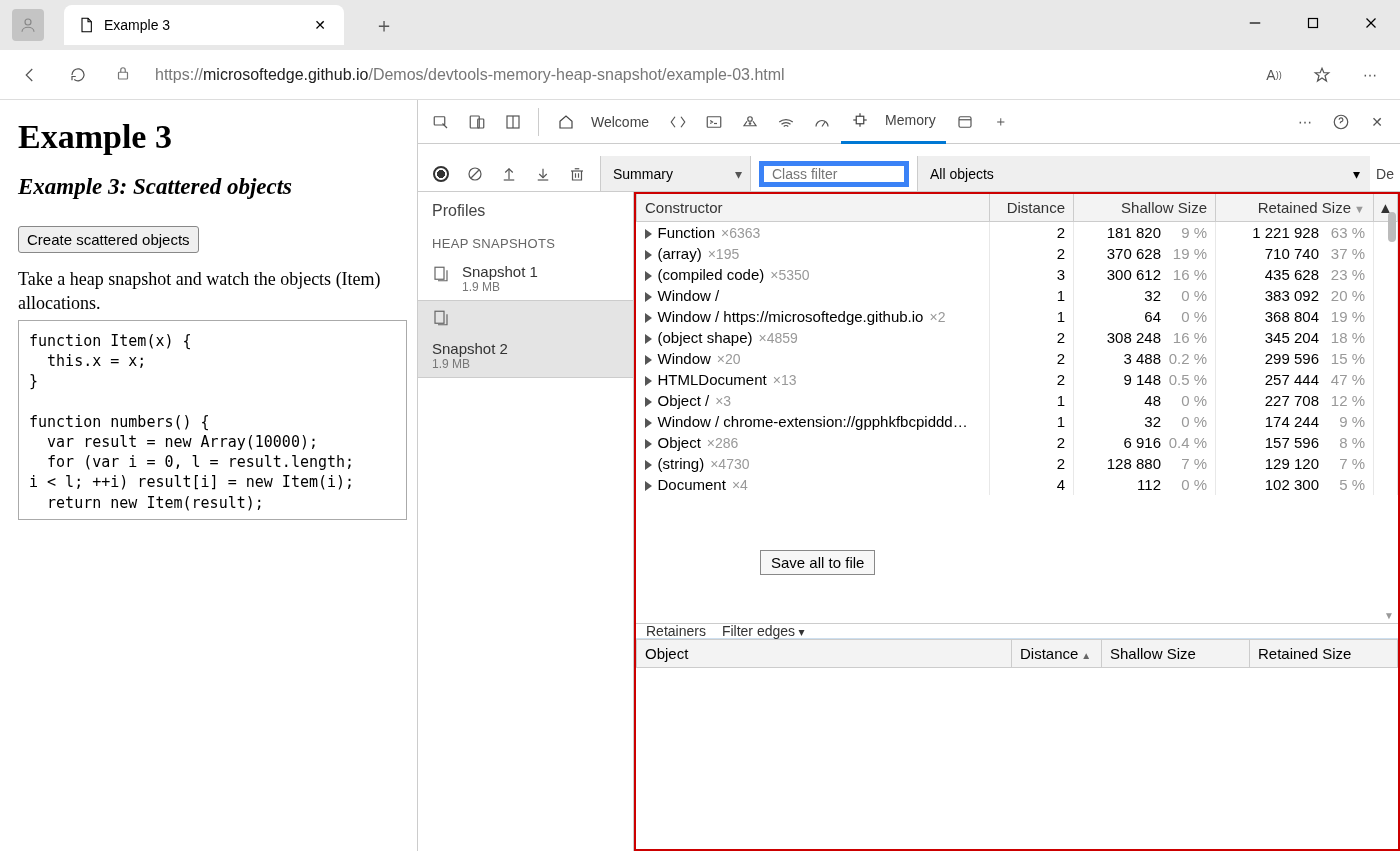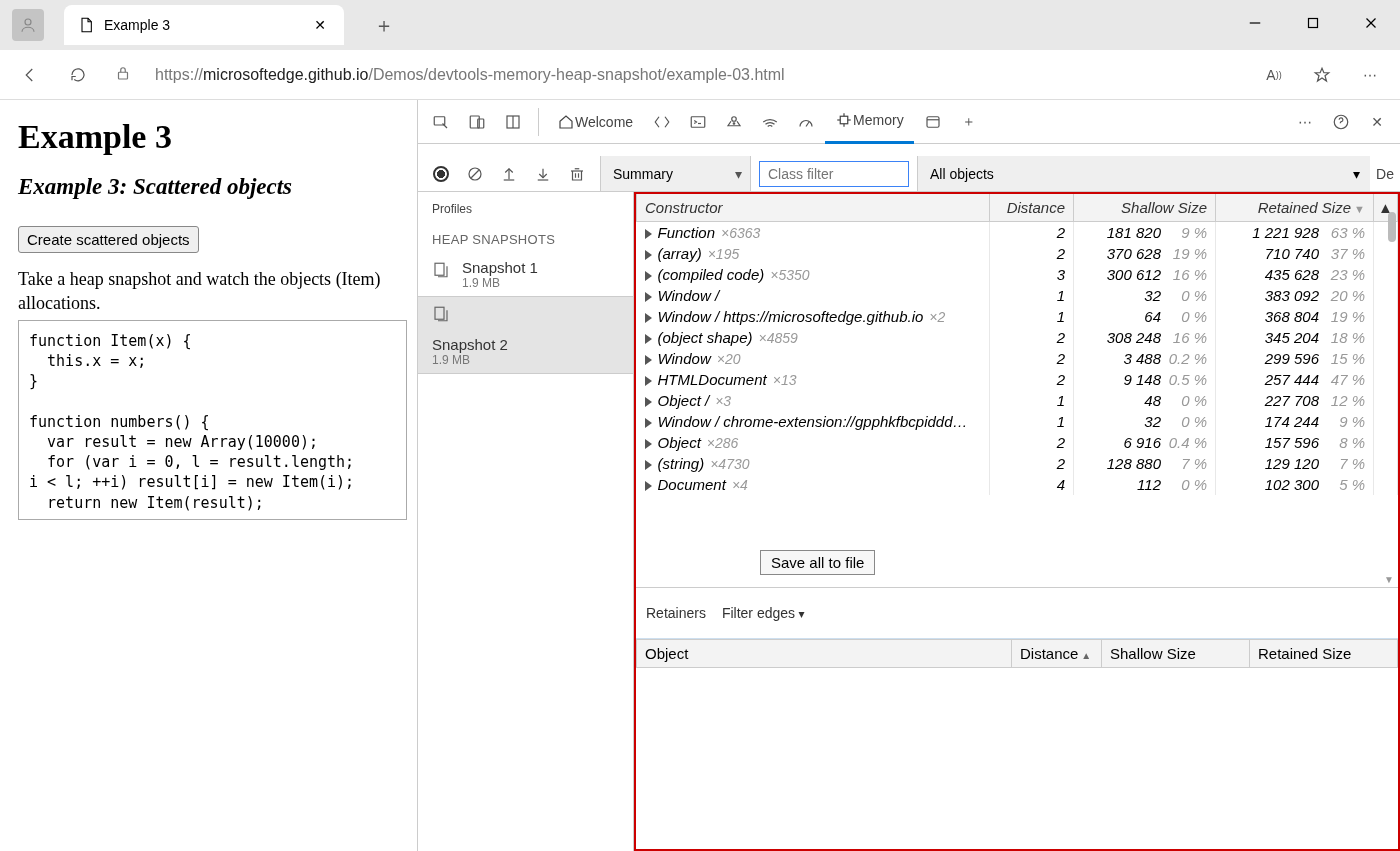--- a/index.html
+++ b/index.html
@@ -30,66 +30,66 @@
 .page-side h2 { font-size: 23px; font-weight: 700; margin-bottom: 26px; font-family: "Times New Roman", serif; font-style: italic;}
 .page-side button.create { font-size: 15px; padding: 4px 8px; background: #efefef; border: 1px solid #888; border-radius: 3px; cursor: pointer; margin-bottom: 14px;}
 .page-side p { font-family: "Times New Roman", serif; font-size: 18px; margin-bottom: 4px; line-height: 1.35;}
 .code-box { border: 1px solid #aaa; padding: 10px; font-family: Consolas, monospace; font-size: 15px; white-space: pre; line-height: 1.35; height: 200px; overflow-y: scroll; position: relative;}
 
 
 .devtools { flex: 1; display: flex; flex-direction: column; background: #fff; }
 .dt-tabs { height: 44px; display: flex; align-items: center; border-bottom: 1px solid #ccc; padding: 0 6px; gap: 2px;}
 .dt-tabs .sep { width:1px; height: 28px; background: #ccc; margin: 0 6px;}
 .dt-icon-btn { width: 34px; height: 34px; display:flex; align-items:center; justify-content:center; cursor:pointer; color:#555; border-radius:4px;}
-.dt-tab { padding: 0 10px; height: 44px; display:flex; align-items:center; gap:0; cursor:pointer; color:#444;}
+.dt-tab { padding: 0 10px; height: 44px; display:flex; align-items:center; gap:16px; cursor:pointer; color:#444;}
 .dt-tab.active { border-bottom: 3px solid #0078d4; }
 .dt-tabs .right { margin-left: auto; display: flex; align-items: center; gap: 2px;}
 
 .dt-toolbar { height: 36px; display:flex; align-items:center; border-bottom: 1px solid #ccc; margin-top: 12px; }
 .dt-toolbar .tool-icons { display:flex; align-items:center; gap:4px; padding: 0 8px; border-right: 1px solid #ccc; height:100%;}
 .tool-icons .rec { width:16px; height:16px; border:2px solid #333; border-radius:50%; background: radial-gradient(circle,#333 45%, transparent 48%);}
 .tool-icons .ico { width:30px; height:30px; display:flex;align-items:center;justify-content:center; cursor:pointer; color:#555;}
 .summary-dd { background:#efefef; border-right:1px solid #ccc; height:100%; display:flex; align-items:center; padding: 0 24px 0 12px; position:relative; min-width: 150px; cursor:pointer;}
 .summary-dd::after{ content:"▾"; position:absolute; right:8px; color:#555;}
-.class-filter { border:1px solid #3b82f6; height: 26px; margin: 0 8px; padding: 0 8px; width: 150px; font-size:14px;}
+.class-filter { border:5px solid #3b82f6; height: 26px; margin: 0 8px; padding: 0 8px; width: 150px; font-size:14px;}
 .all-objects { background:#efefef; border-left:1px solid #ccc; height:100%; display:flex; align-items:center; padding:0 28px 0 12px; flex:1; position:relative; cursor:pointer;}
 .all-objects::after{content:"▾"; position:absolute; right:10px;}
 .de-label { padding: 0 6px; color:#444;}
 
 .dt-body { flex:1; display:flex; overflow:hidden;}
 .profiles-pane { width: 216px; border-right: 1px solid #ccc; }
-.profiles-pane h3 { font-weight: 400; font-size: 12px; color:#444; padding: 10px 14px;}
+.profiles-pane h3 { font-weight: 400; font-size: 16px; color:#444; padding: 10px 14px;}
 .profiles-pane .section-label { font-size: 13px; color:#666; padding: 6px 14px; letter-spacing: 0.3px;}
 .snapshot { display:flex; gap:10px; padding: 6px 10px 6px 14px; cursor:pointer; align-items: flex-start;}
 .snapshot.selected { background:#e4e4e4; border-top:1px solid #ccc; border-bottom:1px solid #ccc;flex-direction:column;}
 .snapshot .snap-icon { width:20px; margin-top:2px; color:#666;}
 .snapshot .snap-name { font-size: 15px; color:#333;}
 .snapshot .snap-size { font-size: 12px; color:#777;}
 
 .heap-area { flex:1; display:flex; flex-direction: column; border: 2px solid #c00; position: relative; overflow:hidden;}
 .table-wrap { flex:1; overflow:hidden; position:relative;}
-table.heap { width:100%; border-collapse: collapse; table-layout: fixed; font-style: italic;}
+table.heap { width:100%; border-collapse: collapse; table-layout: fixed;}
 table.heap th { background:#f3f3f3; border:1px solid #ccc; border-top:none; font-weight:400; text-align:left; padding: 5px 8px; font-size:15px; color:#333; position: sticky; top:0;}
 table.heap th.num { text-align:right;}
 table.heap td { border-right: 1px solid #e8e8e8; padding: 2px 8px; font-size: 15px; white-space: nowrap; overflow: hidden; text-overflow: ellipsis;}
 table.heap tr td:first-child { border-left: none;}
 .col-con { width: auto;}
 .col-dist { width: 84px;}
 .col-sh { width: 142px;}
 .col-ret { width: 158px;}
 .triangle { display:inline-block; width:0; height:0; border-top:5px solid transparent; border-bottom:5px solid transparent; border-left:7px solid #555; margin-right: 6px; vertical-align: middle;}
 .count { color:#999; margin-left:6px; font-size: 14px;}
 td.num { text-align: right; font-variant-numeric: tabular-nums;}
 td .pct { color:#999; display:inline-block; min-width:40px; text-align:right; margin-left:6px;}
 .th-sort::after { content:" ▼"; color:#999; font-size: 11px;}
 .th-corner { width: 24px; padding:2px !important; text-align:center !important; font-size:10px; color:#999;}
 
 .tooltip-box { position:absolute; background:#f7f7f7; border:1px solid #888; padding: 3px 10px; font-size:15px; top: 356px; left: 124px; pointer-events:none;}
 
-.retainers-bar { height: 52px; display:flex; align-items:center; gap: 16px; padding: 0 10px; border-top:1px solid #ccc; background:#fff; border-bottom: 1px solid #cddfef;}
+.retainers-bar { height: 16px; display:flex; align-items:center; gap: 16px; padding: 0 10px; border-top:1px solid #ccc; background:#fff; border-bottom: 1px solid #cddfef;}
 .retainers-bar .lbl { color:#333;}
 .retainers-bar .filter::after { content:" ▾"; font-size:12px;}
 
 .retainers-table { flex: 0 0 210px; border-top:1px solid #ccc;}
 .retainers-table table { width:100%; border-collapse:collapse; table-layout:fixed;}
 .retainers-table th { background:#f3f3f3; border:1px solid #ccc; border-top:none; font-weight:400; text-align:left; padding:5px 8px; font-size:15px;}
 .retainers-table th.num { text-align:left;}
 .ret-col-obj { width:auto;}
 .ret-col-dist { width:90px;}
 .ret-col-sh { width:148px;}

